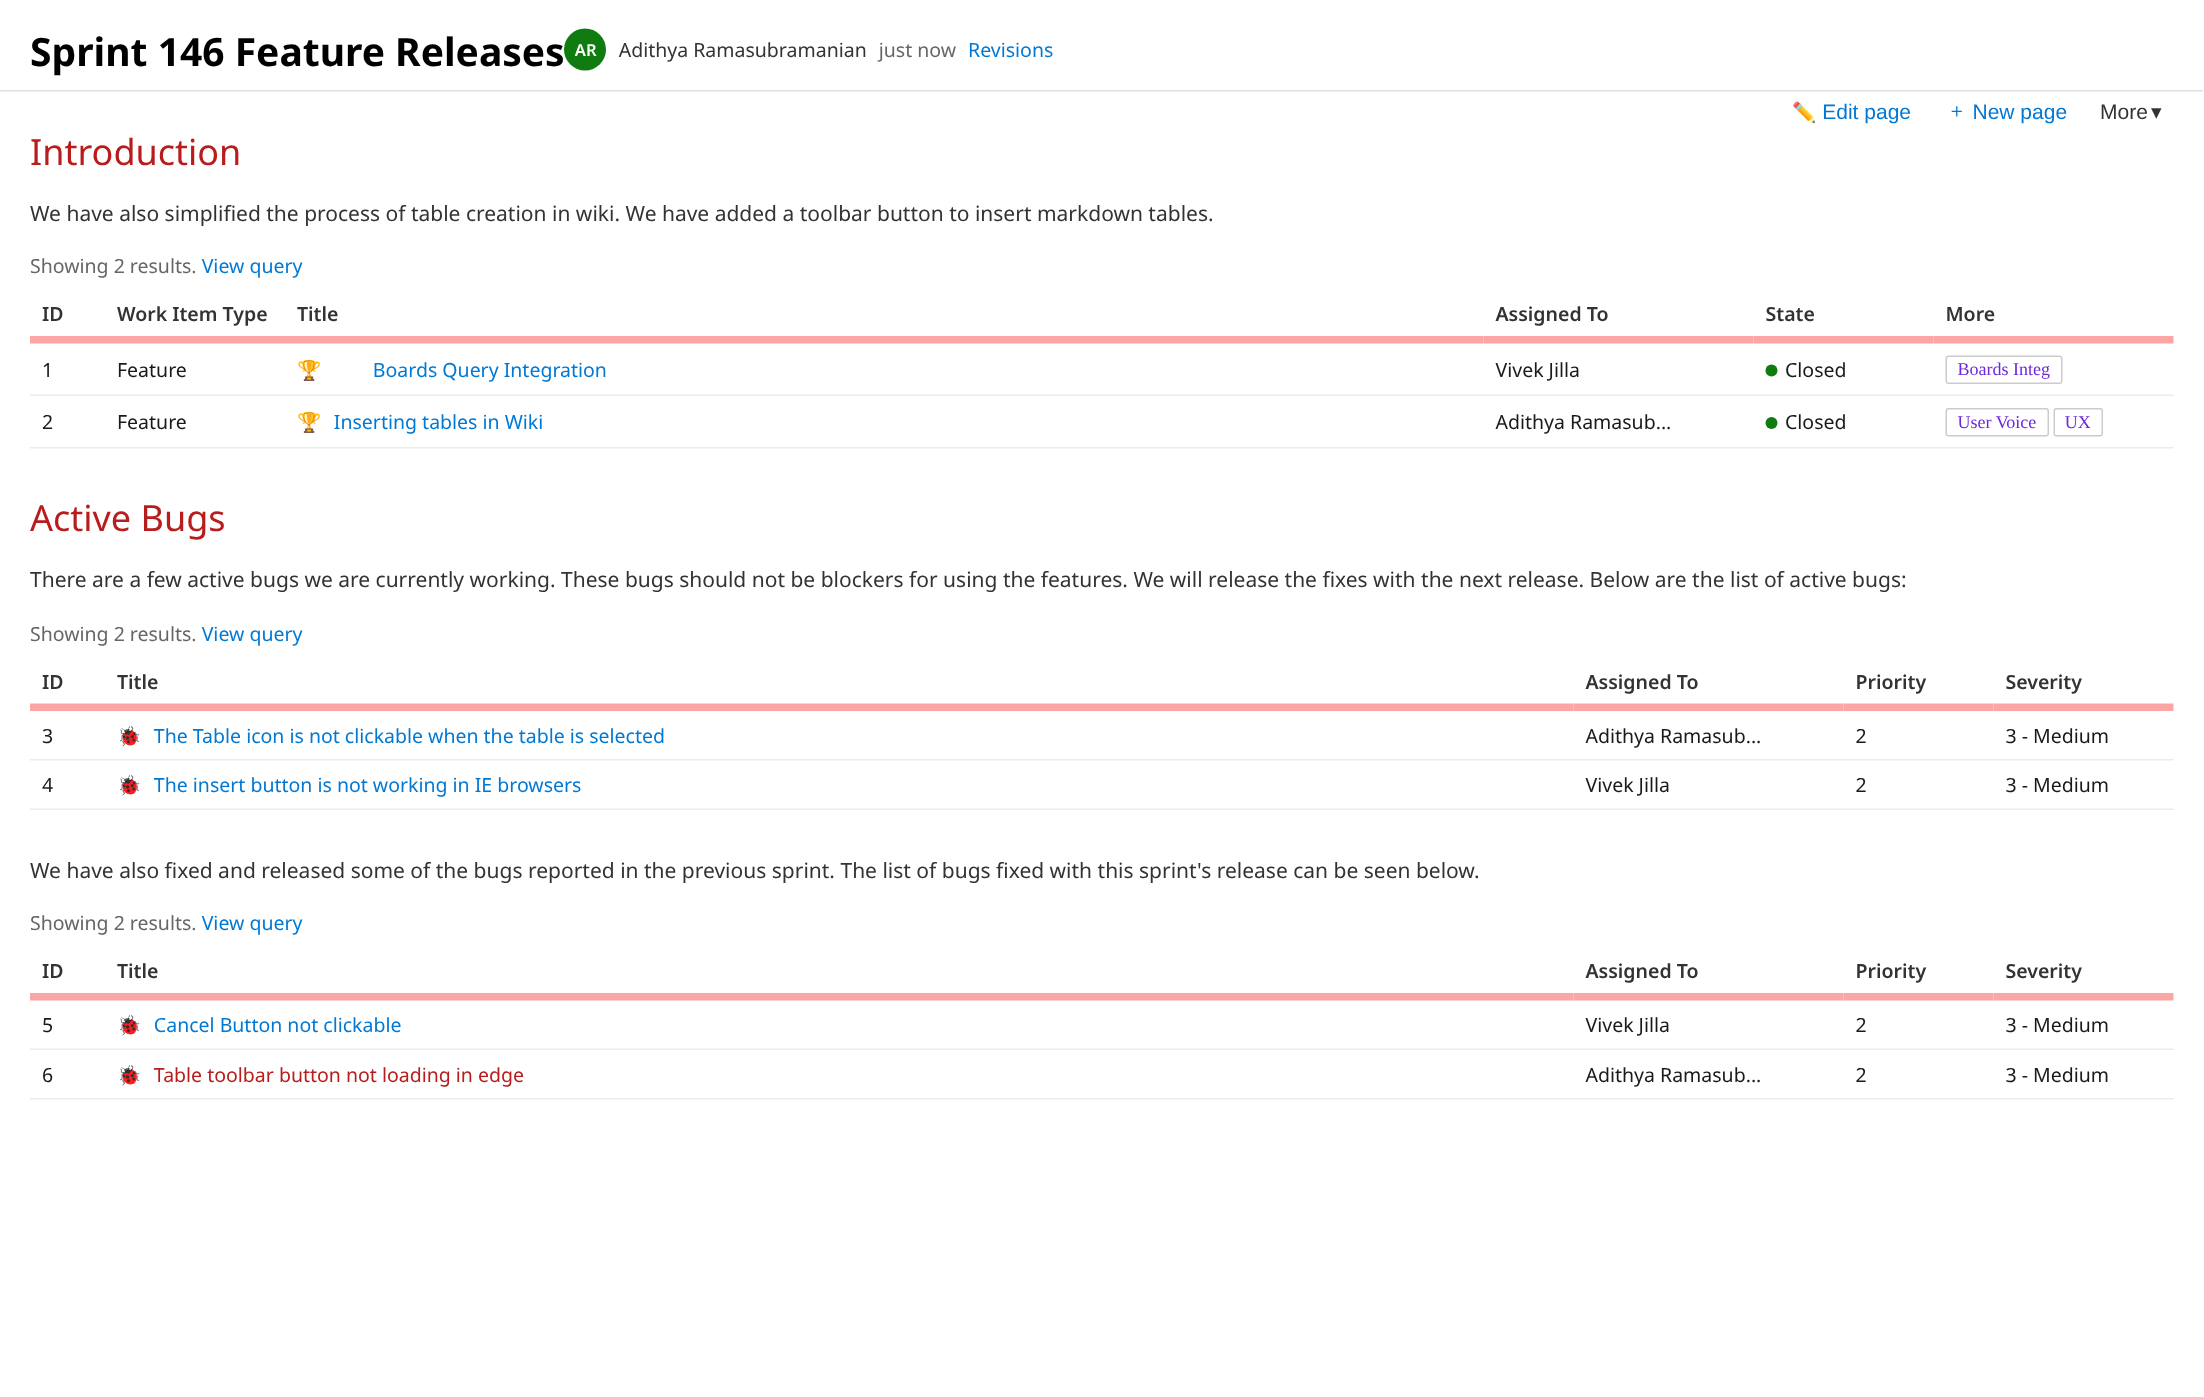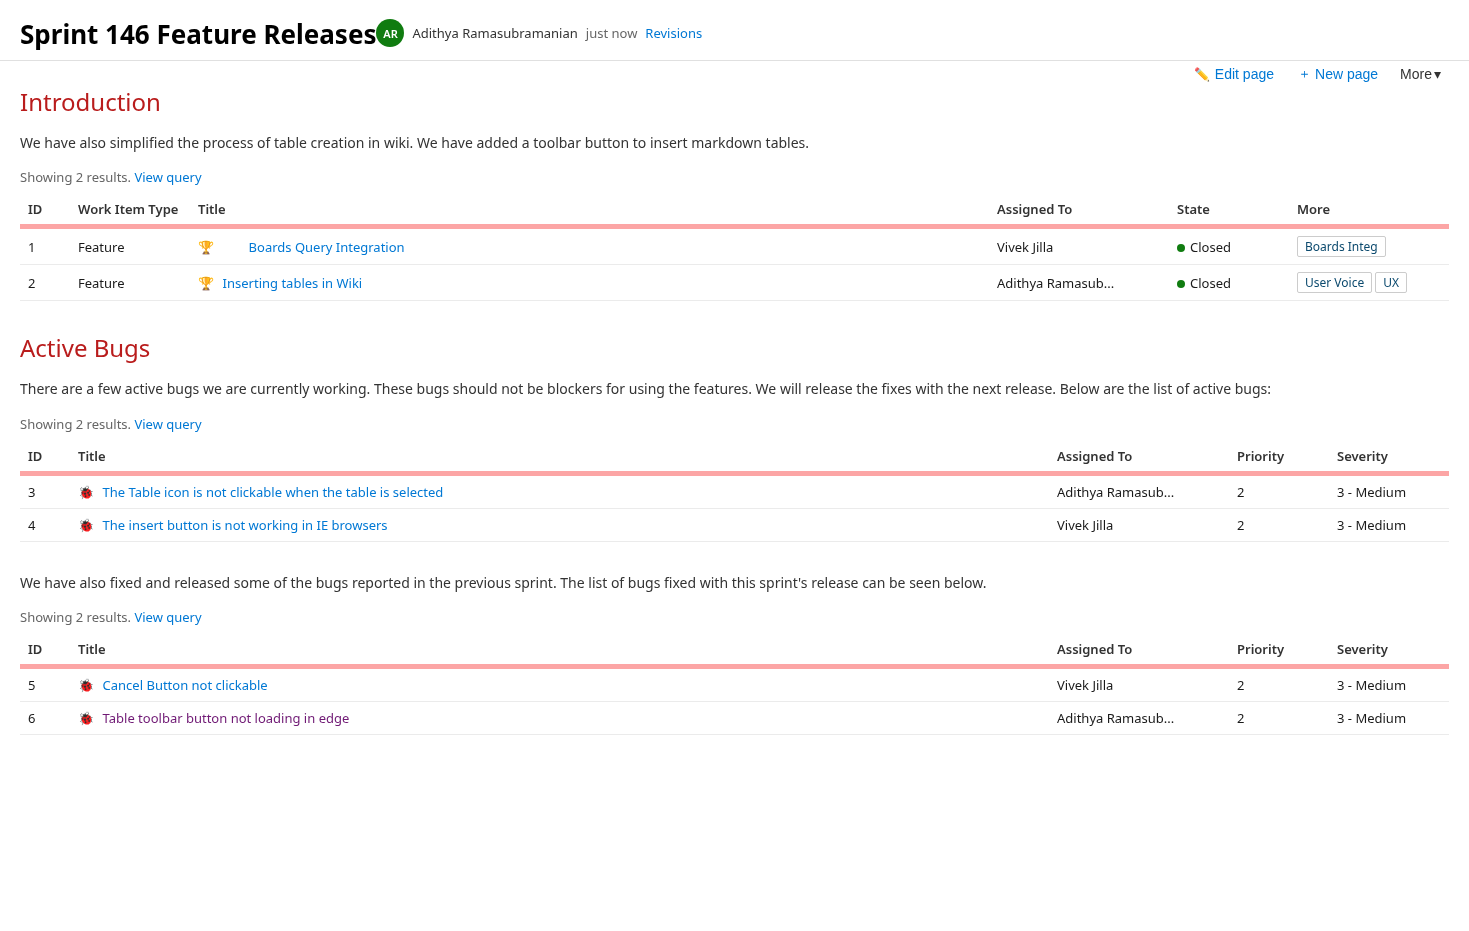--- a/index.html
+++ b/index.html
@@ -175,22 +175,23 @@
     }
 
     .status-closed { background: #107c10; }
 
     .tag-badge {
       display: inline-block;
       padding: 1px 7px;
       border: 1px solid #ccc;
       border-radius: 2px;
       font-size: 12px;
-      color: #0c4a6e;
+      color: #6d28d9;
       margin-right: 3px;
+      font-family: Liberation Serif, serif;
     }
 
     .page-wrapper {
       position: relative;
       min-height: 931px;
     }
   </style>
 </head>
 <body>
 
@@ -348,21 +349,21 @@
         <a style="color:#0078d4; text-decoration:none; cursor:pointer;">Cancel Button not clickable</a>
       </td>
       <td>Vivek Jilla</td>
       <td>2</td>
       <td>3 - Medium</td>
     </tr>
             <tr>
       <td>6</td>
       <td>
         <span style="color:#cc3300; font-size:13px; margin-right:5px;">🐞</span>
-        <a style="color:#701a75; text-decoration:none; cursor:pointer;">Table toolbar button not loading in edge</a>
+        <a style="color:#b91c1c; text-decoration:none; cursor:pointer;">Table toolbar button not loading in edge</a>
       </td>
       <td>Adithya Ramasub...</td>
       <td>2</td>
       <td>3 - Medium</td>
     </tr>
           </tbody>
       </table>
     </section>
 
   </div>

